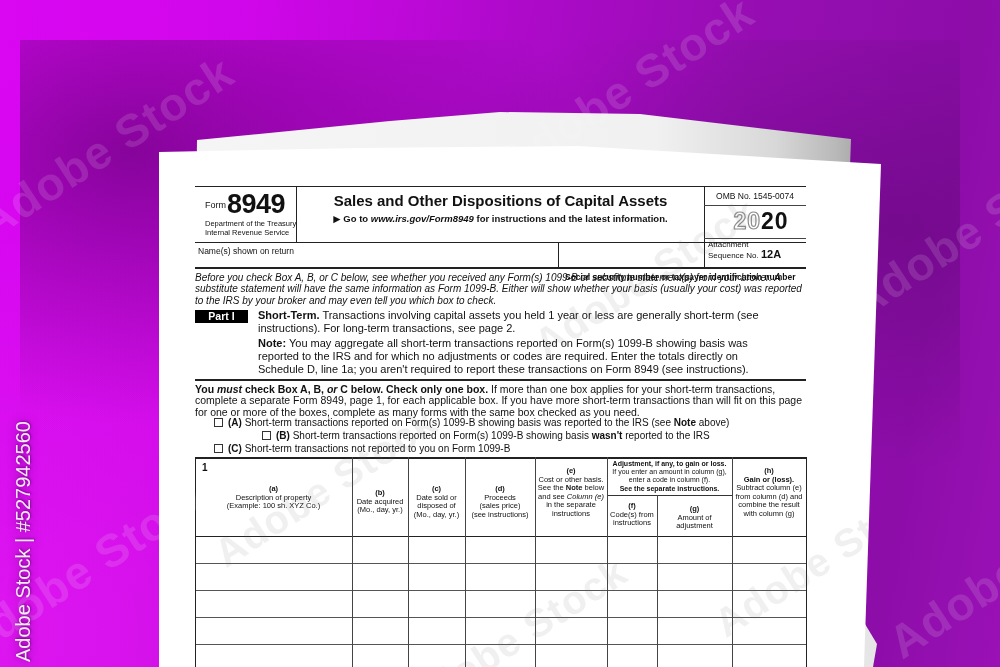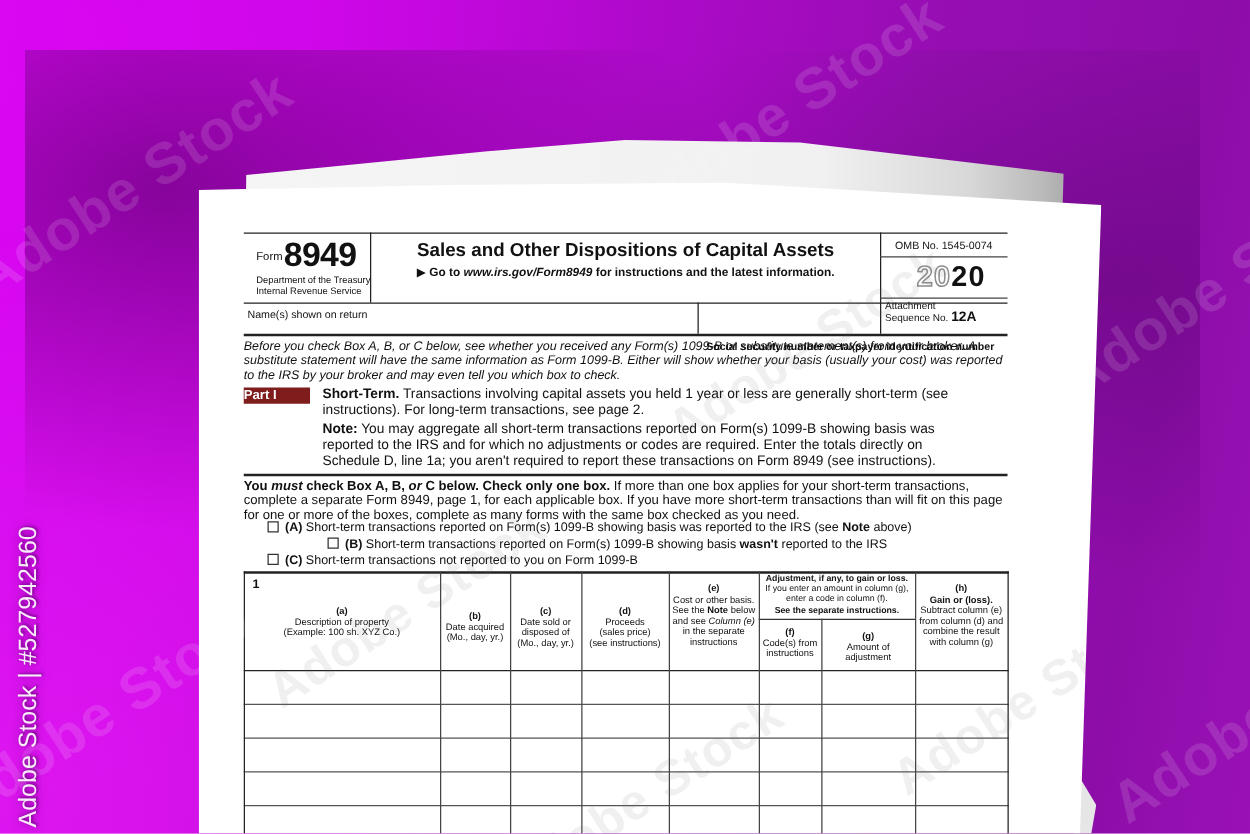--- a/index.html
+++ b/index.html
@@ -40,21 +40,21 @@
   .title { font-size:15px; font-weight:bold; text-align:center; }
   .subline { font-size:9.5px; font-weight:bold; text-align:center; }
   .subline i { font-style:italic; }
   .omb { font-size:8.5px; }
   .year { font-size:23px; font-weight:bold; letter-spacing:1px;padding-left:12px; }
   .year-outline { color:#fff; -webkit-text-stroke:1.2px #8e8e8e; }
   .att { font-size:8px; line-height:9.5px; }
   .att b { font-size:11px; }
   .rowlabel { font-size:8.5px; }
   .italicintro { font-size:10px; font-style:italic; line-height:11.4px; }
-  .part-box { background:#7f1d1d; color:#fff; font-size:10.5px; font-weight:bold; text-align:left; line-height:13px; }
+  .part-box { background:#000000; color:#fff; font-size:10.5px; font-weight:bold; text-align:center; line-height:13px; }
   .bodytext { font-size:11px; line-height:13px; }
   .must { font-size:10.5px; line-height:11.4px; }
   .chk { font-size:10px; }
   .chk .sq { display:inline-block; width:9px; height:9px; border:1px solid #333; vertical-align:-1px; margin-right:5px; background:#fff; }
   .thead { font-size:7.5px; line-height:8.6px; text-align:center; }
   .thead .cap { font-weight:bold; }
   .adjcell { font-size:7px; line-height:8.2px; text-align:center; }
 
   .wm { position:absolute; font-weight:600; letter-spacing:1px; transform:rotate(-33deg); white-space:nowrap; pointer-events:none; }
   .wm-purple { color:rgba(255,255,255,0.13); font-size:46px; }

